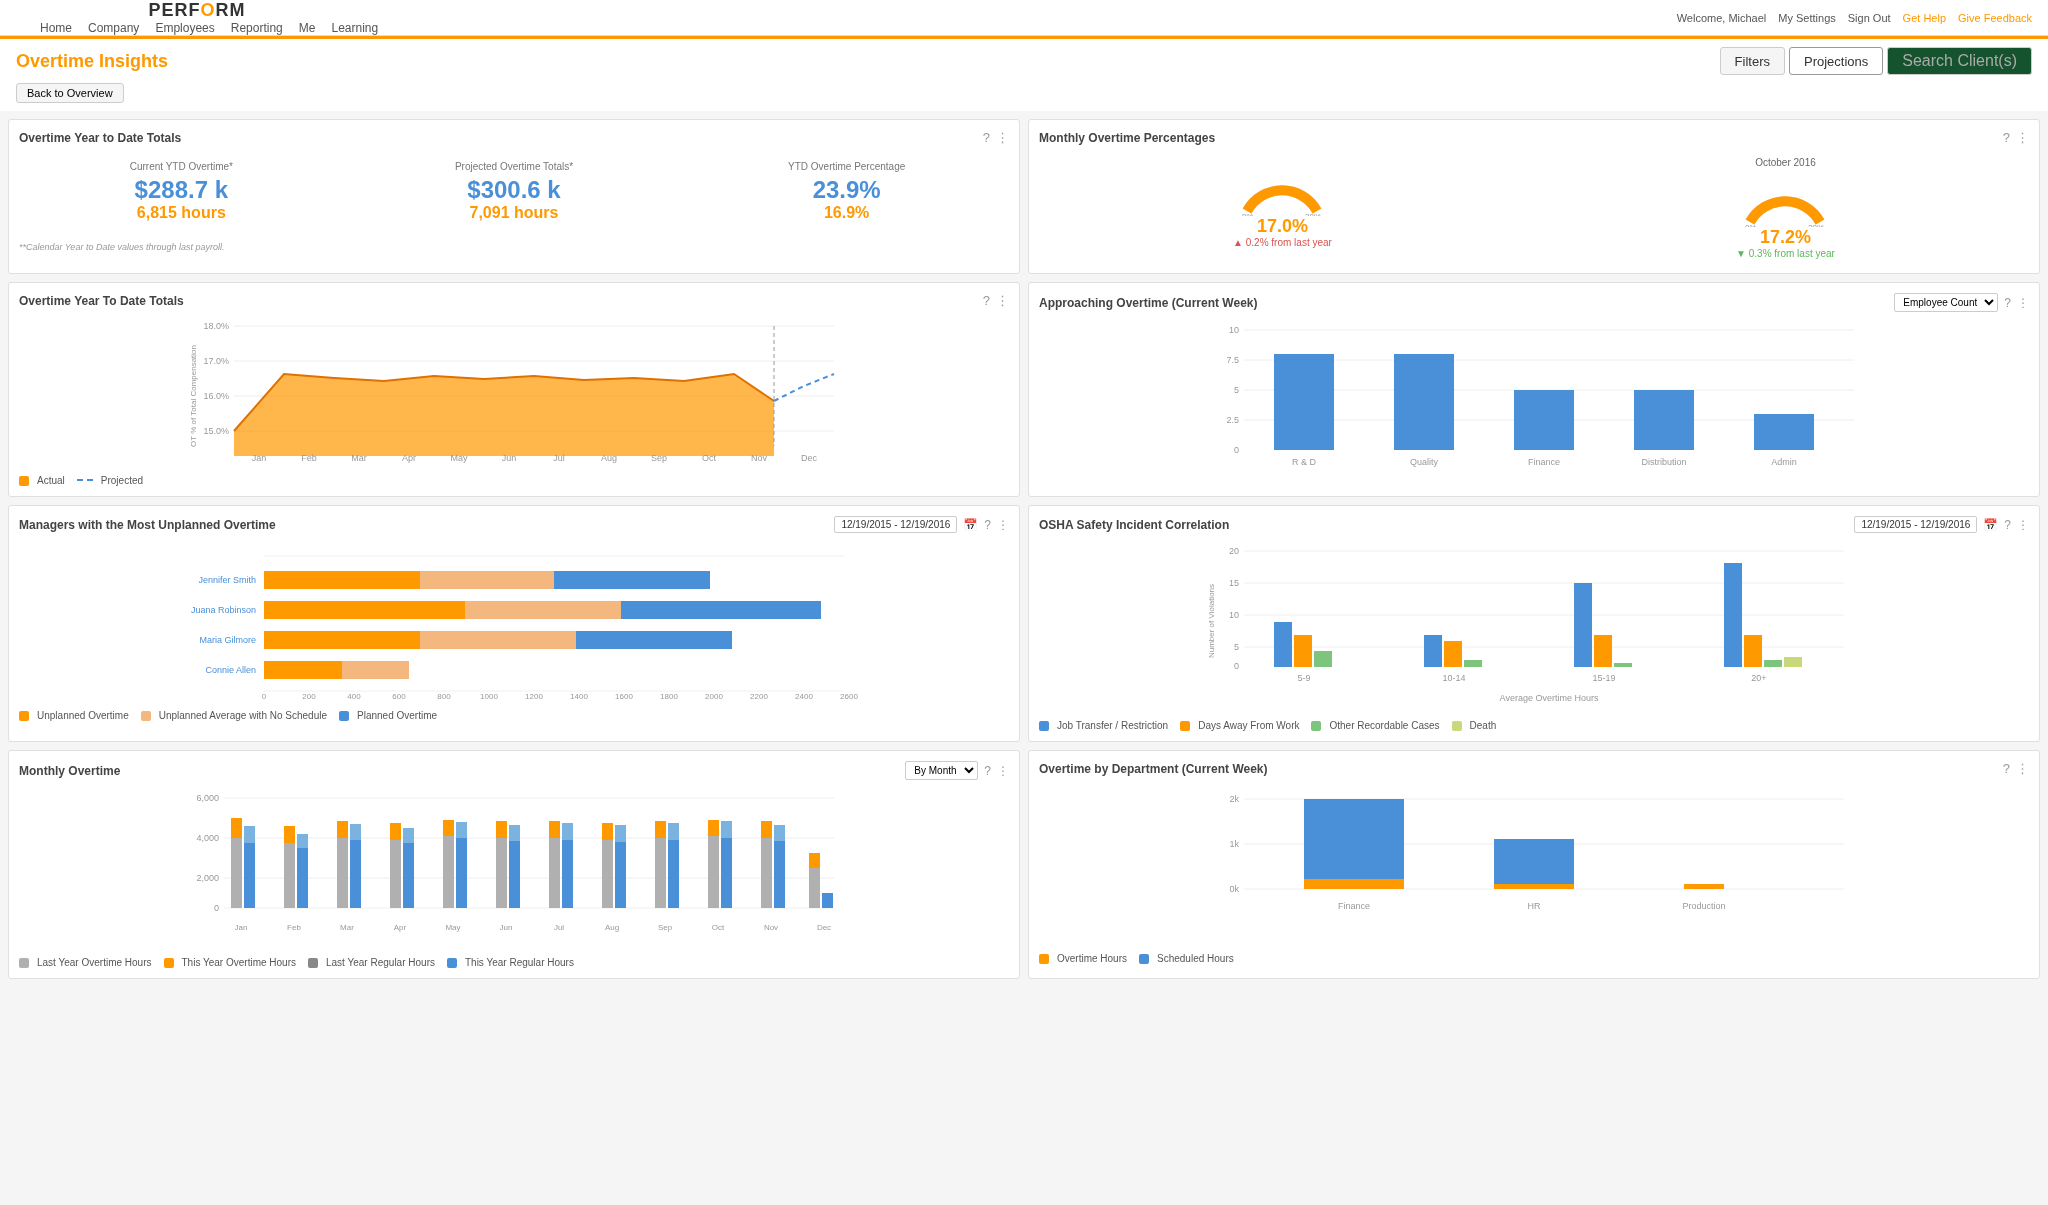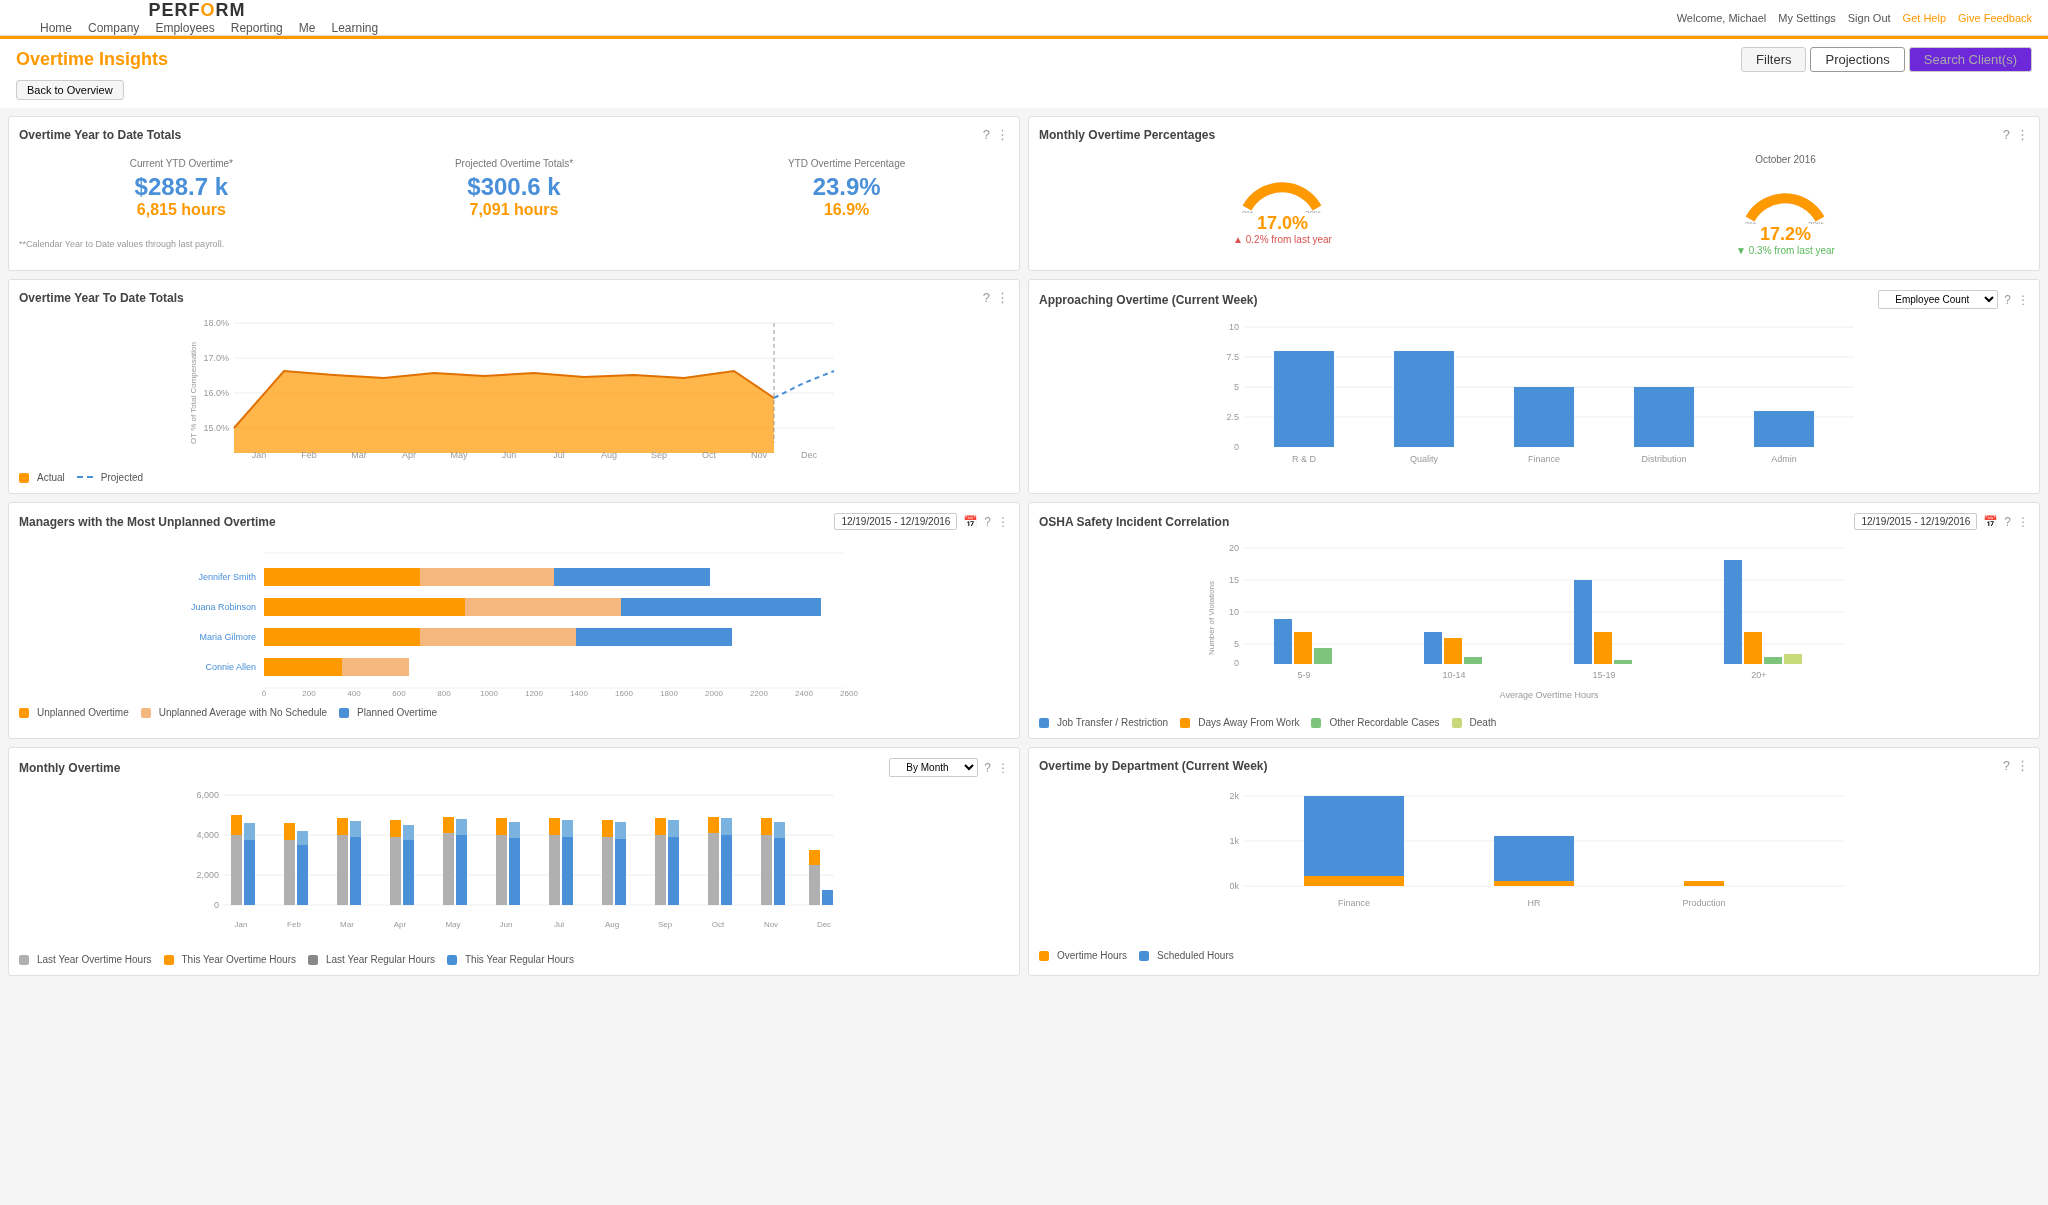--- a/index.html
+++ b/index.html
@@ -18,60 +18,60 @@
     
     
     .orange-bar { height: 3px; background: #f90; }
     
     
     .header-row { display: flex; align-items: center; justify-content: space-between; padding: 8px 16px 4px; background: #fff; }
     .page-title { font-size: 18px; color: #f90; font-weight: bold; }
     .header-buttons { display: flex; gap: 4px; }
     .header-btn { padding: 4px 14px; border: 1px solid #ccc; background: #f5f5f5; border-radius: 3px; cursor: pointer; font-size: 13px; color: #333; }
     .header-btn.active { background: #fff; border-color: #999; }
-    .header-btn-search { padding: 4px 14px; border: 1px solid #ccc; background: #6d28d9; border-radius: 3px; cursor: pointer; font-size: 13px; color: #aaa; min-width: 120px; }
+    .header-btn-search { padding: 4px 14px; border: 1px solid #ccc; background: #14532d; border-radius: 3px; cursor: pointer; font-size: 16px; color: #aaa; min-width: 120px; }
     
     
     .back-row { padding: 4px 16px 8px; background: #fff; }
     .back-btn { padding: 3px 10px; border: 1px solid #ccc; background: #f5f5f5; border-radius: 3px; cursor: pointer; font-size: 11px; }
     
     
     .main-grid { display: grid; grid-template-columns: 1fr 1fr; gap: 8px; padding: 8px; }
     
     
     .card { background: #fff; border: 1px solid #e0e0e0; border-radius: 3px; padding: 10px; }
     .card-header { display: flex; align-items: center; justify-content: space-between; margin-bottom: 8px; }
     .card-title { font-size: 12px; font-weight: bold; color: #444; }
     .card-icons { display: flex; gap: 6px; color: #999; font-size: 13px; }
     
     
     .kpi-grid { display: grid; grid-template-columns: 1fr 1fr 1fr; gap: 8px; text-align: center; padding: 8px 0; }
     .kpi-label { font-size: 10px; color: #777; margin-bottom: 4px; }
     .kpi-value-blue { font-size: 24px; color: #4a90d9; font-weight: bold; }
     .kpi-value-orange { font-size: 16px; color: #f90; font-weight: bold; }
-    .kpi-note { font-size: 9px; color: #999; margin-top: 12px; }
+    .kpi-note { font-size: 9px; color: #999; margin-top: 12px; font-style: italic; }
     
     
     .gauges-row { display: flex; gap: 16px; justify-content: space-around; padding: 4px 0; }
     .gauge-item { text-align: center; }
     .gauge-label-top { font-size: 10px; color: #666; margin-bottom: 4px; }
     .gauge-value { font-size: 18px; font-weight: bold; color: #f90; }
     .gauge-change { font-size: 10px; color: #d9534f; }
     .gauge-change.green { color: #5cb85c; }
     
     
     .gauge-svg { display: block; margin: 0 auto; }
     
     
     .legend { display: flex; gap: 12px; margin-top: 6px; flex-wrap: wrap; }
     .legend-item { display: flex; align-items: center; gap: 8px; font-size: 10px; color: #555; }
     .legend-dot { width: 10px; height: 10px; border-radius: 2px; flex-shrink: 0; }
     .legend-dot-dashed { width: 16px; height: 3px; background: transparent; border-top: 2px dashed #4a90d9; }
     
-    .dropdown-select { font-size: 10px; border: 1px solid #ccc; padding: 2px 12px; border-radius: 2px; background: #fff; }
+    .dropdown-select { font-size: 10px; border: 1px solid #ccc; padding: 2px 4px; border-radius: 2px; background: #fff; }
 
     svg text { font-family: Arial, sans-serif; }
   </style>
 </head>
 <body>
 
 <div class="top-nav">
   <div class="nav-left">
     <div class="nav-logo">
       PERF<span style="color:#f90">O</span>RM

